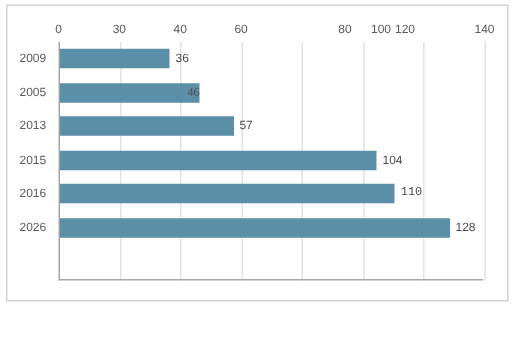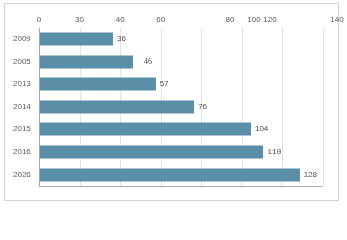--- a/index.html
+++ b/index.html
@@ -123,43 +123,38 @@
         <div class="gridline" style="left: 318px;"></div>
       </div>
     <div id="ticklabels">
         <div class="tick-label" style="left: 34px;">0</div>
         <div class="tick-label" style="left: 74.5714px;">30</div>
         <div class="tick-label" style="left: 115.143px;">40</div>
         <div class="tick-label" style="left: 155.714px; text-align: center;">60</div>
         <div class="tick-label" style="left: 206px; margin-left: 19px;">80</div>
         <div class="tick-label" style="left: 249px;">100</div>
         <div class="tick-label" style="left: 265px;">120</div>
-        <div class="tick-label" style="left: 332px;">140</div>
+        <div class="tick-label" style="left: 318px;">140</div>
       </div>
 
     <div id="bars">
         <div class="band">
           <span class="cat-label">2009</span>
           <div class="bar" style="width: 73.0286px; background: rgb(91, 143, 168);"></div>
           <span class="bar-value" style="left: 112.029px;">36</span>
         </div>
         <div class="band">
           <span class="cat-label">2005</span>
           <div class="bar" style="width: 93.3143px; background: rgb(91, 143, 168);"></div>
-          <span class="bar-value" style="left: 139px; font-family: Liberation Serif, serif;">46</span>
+          <span class="bar-value" style="left: 120px; font-family: Liberation Serif, serif;">46</span>
         </div>
         <div class="band">
           <span class="cat-label">2013</span>
           <div class="bar" style="width: 115.629px; background: rgb(91, 143, 168);"></div>
           <span class="bar-value" style="left: 154.629px;">57</span>
-        </div>
-        <div class="band">
-          <span class="cat-label">2014</span>
-          <div class="bar" style="width: 154.171px; background: rgb(91, 143, 168);"></div>
-          <span class="bar-value" style="left: 193.171px;">76</span>
         </div>
         <div class="band">
           <span class="cat-label">2015</span>
           <div class="bar" style="width: 210.971px; background: rgb(91, 143, 168);"></div>
           <span class="bar-value" style="left: 249.971px;">104</span>
         </div>
         <div class="band">
           <span class="cat-label">2016</span>
           <div class="bar" style="width: 223.143px; background: rgb(91, 143, 168);"></div>
           <span class="bar-value" style="left: 262.143px; font-family: Liberation Mono, monospace;">110</span>

